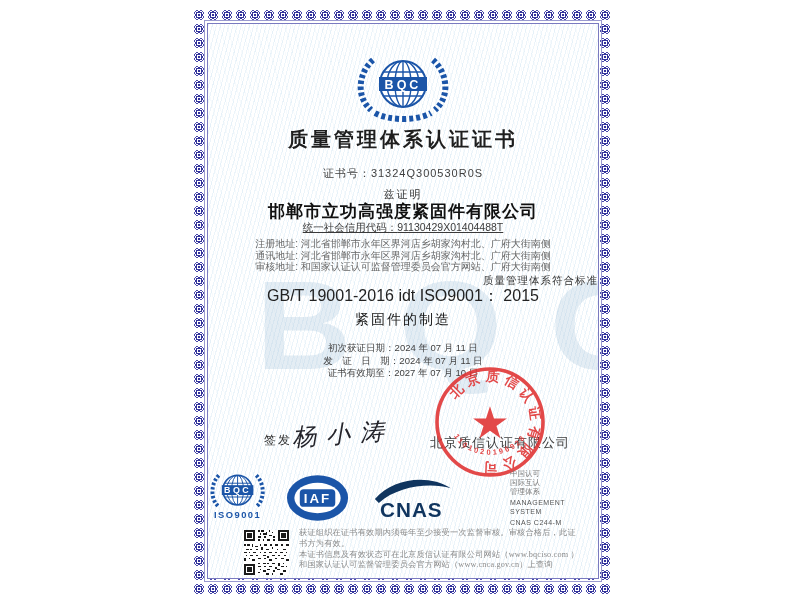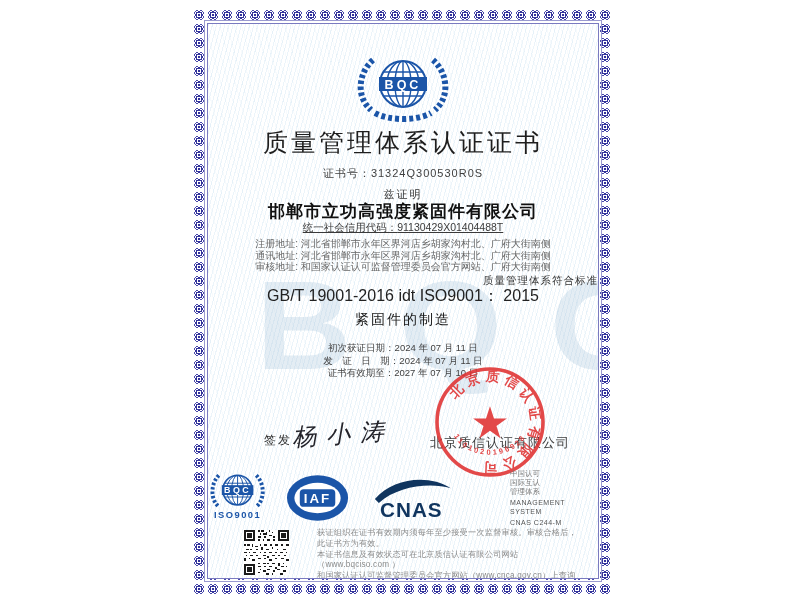--- a/index.html
+++ b/index.html
@@ -32,21 +32,21 @@
     position:absolute; left:0; right:0; top:226px; z-index:0;
     text-align:center; font-size:132px; font-weight:bold;
     color:rgba(165,195,220,0.30); letter-spacing:48px; text-indent:48px;
     transform:scaleY(0.95); pointer-events:none; user-select:none;
   }
 
   .content { position:relative; z-index:1; width:100%; height:100%; text-align:center; }
   .abs { position:absolute; left:0; right:0; }
 
   .logo-top { top:26px; }
-  .title { top:102px; font-size:25px; font-weight:normal; color:#1e1e1e; letter-spacing:3px; }
+  .title { top:102px; font-size:20px; font-weight:bold; color:#1e1e1e; letter-spacing:3px; }
   .certno { top:142px; font-size:11px; color:#3e3e3e; letter-spacing:1px; }
   .attest { top:163px; font-size:11px; color:#333; letter-spacing:2px; }
   .company { top:176px; font-size:17px; font-weight:bold; color:#101010; letter-spacing:1px; }
   .credit { top:197px; font-size:10.5px; color:#3a3a3a;text-decoration:underline; }
   .addresses { top:214px; font-size:10px; color:#666; line-height:11.5px; }
   .std-caption { top:250px; font-size:10.5px; color:#333; letter-spacing:1px;text-align:right; }
   .std { top:262px; font-size:16px; color:#222; }
   .scope-caption { top:281px; font-size:10px; color:#333; letter-spacing:1px; }
   .scope { top:287px; font-size:14px; color:#1a1a1a; letter-spacing:2px; }
   .dates { top:318px; font-size:9.5px; color:#3f3f3f; line-height:12.5px; }
@@ -57,21 +57,21 @@
     font-style:italic; letter-spacing:10px; transform:rotate(-4deg);
     font-family:"DejaVu Serif", serif; }
   .issuer { position:absolute; left:222px; top:22px; font-size:13px; color:#3c3c3c; letter-spacing:1px; }
   .seal { position:absolute; left:224px; top:-48px; width:116px; height:116px; opacity:0.88; }
 
   .logos-row { top:442px; height:64px; display:flex; justify-content:center;
     align-items:center; gap:18px; }
   .accr-block { text-align:left; font-size:7.5px; color:#7a7a7a; line-height:9px;margin-left:37px; }
   .accr-block .en { color:#555; font-size:7px; letter-spacing:0.5px; margin-top:2px; }
 
-  .footer { top:504px; left:36px; right:14px; text-align:left; display:flex; gap:28px; }
+  .footer { top:504px; left:36px; right:14px; text-align:left; display:flex; gap:10px;font-family:Liberation Serif, serif; }
   .qr { width:45px; height:45px; flex:0 0 auto; margin-top:2px; }
   .fine-print { font-size:8.2px; color:#8b8b8b; line-height:10.8px; letter-spacing:0.2px; }
 </style>
 </head>
 <body>
 
 <div class="page">
   <div class="cert-border">
     <div class="cert-inner">
 

